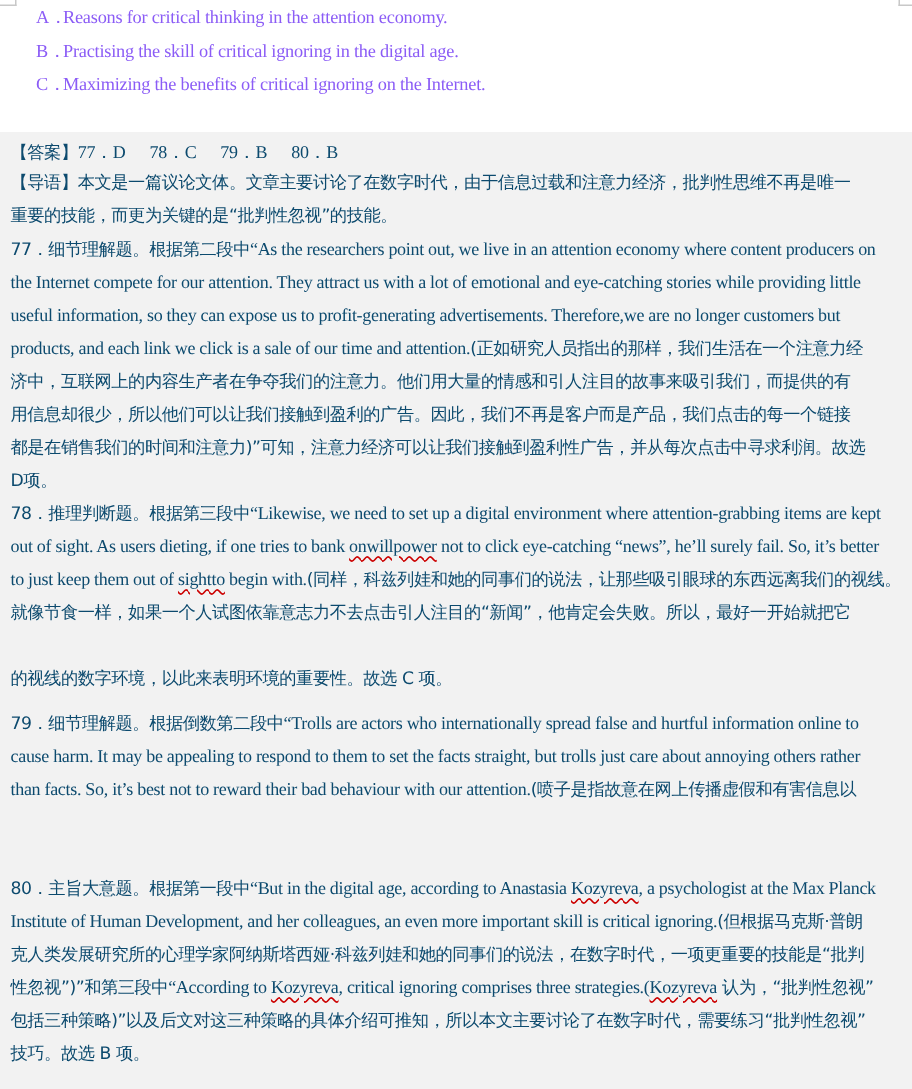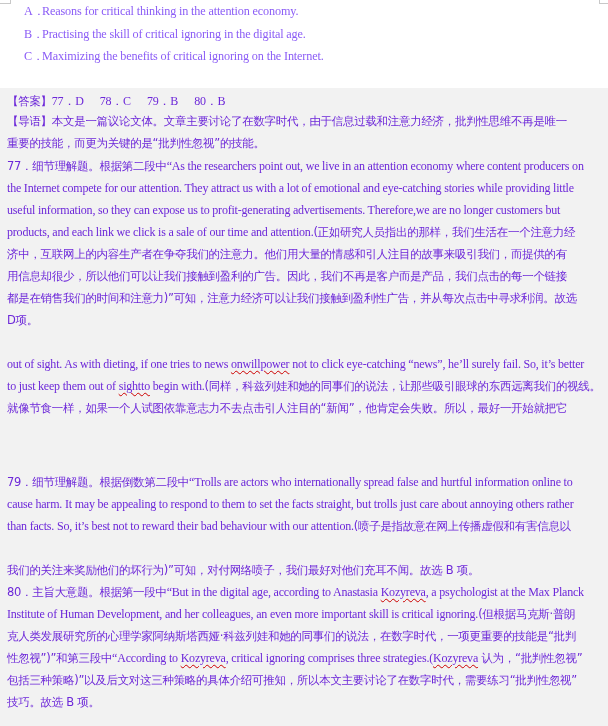--- a/index.html
+++ b/index.html
@@ -16,21 +16,21 @@
   .options { position: absolute; left: 24px; top: 0; width: 560px; }
   .option { height: 22.5px; line-height: 22.5px; font-size: 12.2px; color: #8b5cf6; white-space: nowrap; letter-spacing: -0.15px; }
   .option .letter { display: inline-block; width: 18px; }
 
   .answer-block {
     position: absolute; left: 0; top: 88px; width: 608px; height: 638px;
     background: #f2f2f2;
   }
   .line {
     position: absolute; left: 7px; width: 598px;
-    font-size: 12px; line-height: 18px; color: #6d28d9;
+    font-size: 12px; line-height: 18px; color: #0c4a6e;
     white-space: nowrap; letter-spacing: -0.2px;
   }
   .cn { font-family: "DejaVu Sans", sans-serif; font-size: 11.5px; letter-spacing: -0.3px; }
   .wavy { text-decoration: underline wavy #c00; text-decoration-thickness: 1px; text-underline-offset: 2px; }
   .ans-gap { display: inline-block; width: 16px; }
 </style>
 </head>
 <body>
 
 <div class="corner-mark corner-left"></div>
@@ -53,28 +53,29 @@
 
   <div class="line" style="top:69px"><span class="cn">77．细节理解题。根据第二段中</span><span>“As the researchers point out, we live in an attention economy where content producers on</span></div>
   <div class="line" style="top:91px">the Internet compete for our attention. They attract us with a lot of emotional and eye-catching stories while providing little</div>
   <div class="line" style="top:113px">useful information, so they can expose us to profit-generating advertisements. Therefore,we are no longer customers but</div>
   <div class="line" style="top:135px"><span>products, and each link we click is a sale of our time and attention.</span><span class="cn">(正如研究人员指出的那样，我们生活在一个注意力经</span></div>
   <div class="line cn" style="top:157px">济中，互联网上的内容生产者在争夺我们的注意力。他们用大量的情感和引人注目的故事来吸引我们，而提供的有</div>
   <div class="line cn" style="top:179px">用信息却很少，所以他们可以让我们接触到盈利的广告。因此，我们不再是客户而是产品，我们点击的每一个链接</div>
   <div class="line cn" style="top:201px">都是在销售我们的时间和注意力)”可知，注意力经济可以让我们接触到盈利性广告，并从每次点击中寻求利润。故选</div>
   <div class="line cn" style="top:223px">D项。</div>
 
-  <div class="line" style="top:267px"><span>out of sight. As with dieting, if one tries to news </span><span class="wavy">onwillpower</span><span> not to click eye-catching “news”, he’ll surely fail. So, it’s better</span></div>
+  <div class="line" style="top:245px"><span class="cn">78．推理判断题。根据第三段中</span><span>“Likewise, we need to set up a digital environment where attention-grabbing items are kept</span></div>
+  <div class="line" style="top:267px"><span>out of sight. As users dieting, if one tries to bank </span><span class="wavy">onwillpower</span><span> not to click eye-catching “news”, he’ll surely fail. So, it’s better</span></div>
   <div class="line" style="top:289px"><span>to just keep them out of </span><span class="wavy">sightto</span><span> begin with.</span><span class="cn">(同样，科兹列娃和她的同事们的说法，让那些吸引眼球的东西远离我们的视线。</span></div>
   <div class="line cn" style="top:311px">就像节食一样，如果一个人试图依靠意志力不去点击引人注目的“新闻”，他肯定会失败。所以，最好一开始就把它</div>
+  <div class="line cn" style="top:355px">的视线的数字环境，以此来表明环境的重要性。故选 C 项。</div>
 
   <div class="line" style="top:385px"><span class="cn">79．细节理解题。根据倒数第二段中</span><span>“Trolls are actors who internationally spread false and hurtful information online to</span></div>
   <div class="line" style="top:407px">cause harm. It may be appealing to respond to them to set the facts straight, but trolls just care about annoying others rather</div>
   <div class="line" style="top:429px"><span>than facts. So, it’s best not to reward their bad behaviour with our attention.</span><span class="cn">(喷子是指故意在网上传播虚假和有害信息以</span></div>
-  <div class="line cn" style="top:473px">我们的关注来奖励他们的坏行为)”可知，对付网络喷子，我们最好对他们充耳不闻。故选 B 项。</div>
 
   <div class="line" style="top:495px"><span class="cn">80．主旨大意题。根据第一段中</span><span>“But in the digital age, according to Anastasia </span><span class="wavy">Kozyreva</span><span>, a psychologist at the Max Planck</span></div>
   <div class="line" style="top:517px"><span>Institute of Human Development, and her colleagues, an even more important skill is critical ignoring.</span><span class="cn">(但根据马克斯·普朗</span></div>
   <div class="line cn" style="top:539px">克人类发展研究所的心理学家阿纳斯塔西娅·科兹列娃和她的同事们的说法，在数字时代，一项更重要的技能是“批判</div>
   <div class="line" style="top:561px"><span class="cn">性忽视”)”和第三段中</span><span>“According to </span><span class="wavy">Kozyreva</span><span>, critical ignoring comprises three strategies.(</span><span class="wavy">Kozyreva</span><span class="cn"> 认为，“批判性忽视”</span></div>
   <div class="line cn" style="top:583px">包括三种策略)”以及后文对这三种策略的具体介绍可推知，所以本文主要讨论了在数字时代，需要练习“批判性忽视”</div>
   <div class="line cn" style="top:605px">技巧。故选 B 项。</div>
 </div>
 
 </body></html>

